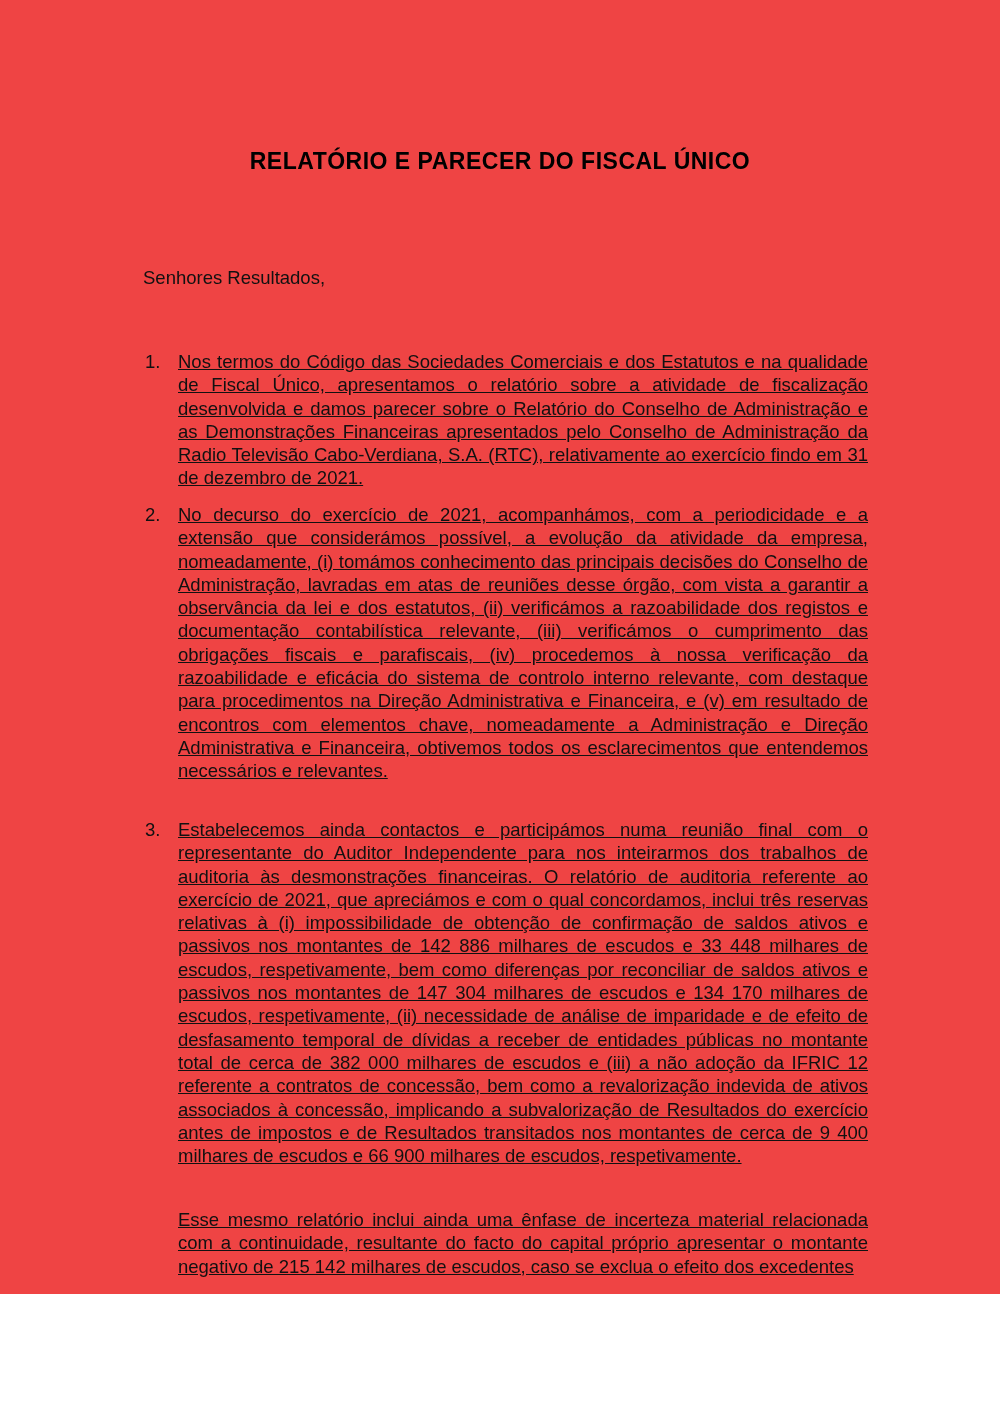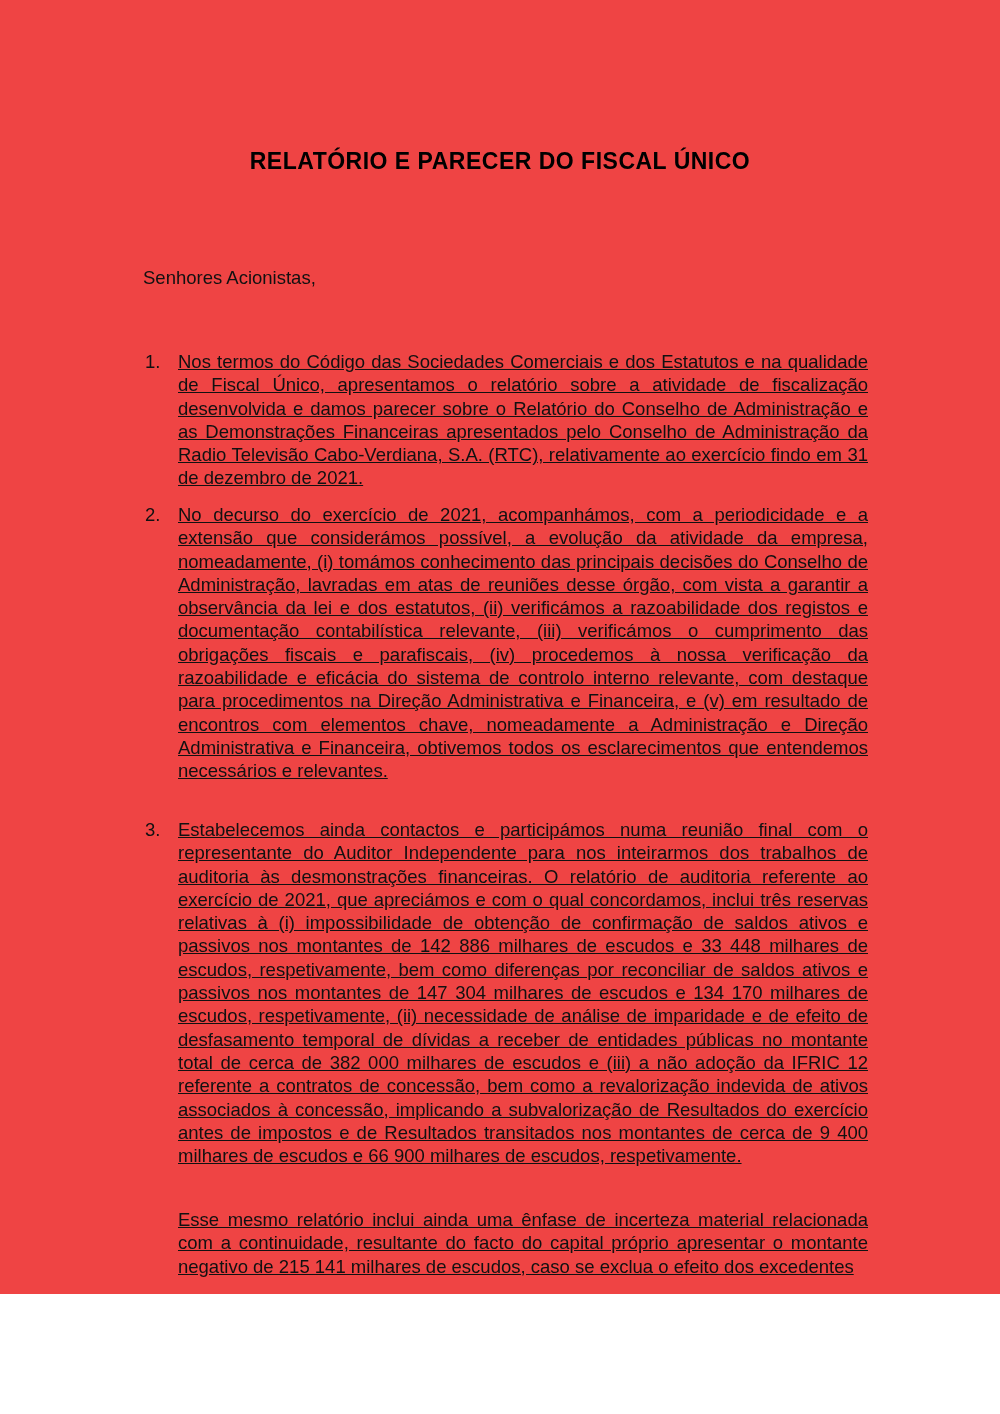--- a/index.html
+++ b/index.html
@@ -61,35 +61,35 @@
   .p3 { top: 818px; }
   .p4 { top: 1208px; }
 </style>
 </head>
 <body>
 
 <div class="page">
 
   <h1 class="doc-title">RELATÓRIO E PARECER DO FISCAL ÚNICO</h1>
 
-  <div class="salutation">Senhores Acionistas,</div>
+  <div class="salutation">Senhores Resultados,</div>
 
   <div class="para p1">
     <span class="num">1.</span>
     <div class="text">Nos termos do Código das Sociedades Comerciais e dos Estatutos e na qualidade de Fiscal Único, apresentamos o relatório sobre a atividade de fiscalização desenvolvida e damos parecer sobre o Relatório do Conselho de Administração e as Demonstrações Financeiras apresentados pelo Conselho de Administração da Radio Televisão Cabo-Verdiana, S.A. (RTC), relativamente ao exercício findo em 31 de dezembro de 2021.</div>
   </div>
 
   <div class="para p2">
     <span class="num">2.</span>
     <div class="text">No decurso do exercício de 2021, acompanhámos, com a periodicidade e a extensão que considerámos possível, a evolução da atividade da empresa, nomeadamente, (i) tomámos conhecimento das principais decisões do Conselho de Administração, lavradas em atas de reuniões desse órgão, com vista a garantir a observância da lei e dos estatutos, (ii) verificámos a razoabilidade dos registos e documentação contabilística relevante, (iii) verificámos o cumprimento das obrigações fiscais e parafiscais, (iv) procedemos à nossa verificação da razoabilidade e eficácia do sistema de controlo interno relevante, com destaque para procedimentos na Direção Administrativa e Financeira, e (v) em resultado de encontros com elementos chave, nomeadamente a Administração e Direção Administrativa e Financeira, obtivemos todos os esclarecimentos que entendemos necessários e relevantes.</div>
   </div>
 
   <div class="para p3">
     <span class="num">3.</span>
     <div class="text">Estabelecemos ainda contactos e participámos numa reunião final com o representante do Auditor Independente para nos inteirarmos dos trabalhos de auditoria às desmonstrações financeiras. O relatório de auditoria referente ao exercício de 2021, que apreciámos e com o qual concordamos, inclui três reservas relativas à (i) impossibilidade de obtenção de confirmação de saldos ativos e passivos nos montantes de 142 886 milhares de escudos e 33 448 milhares de escudos, respetivamente, bem como diferenças por reconciliar de saldos ativos e passivos nos montantes de 147 304 milhares de escudos e 134 170 milhares de escudos, respetivamente, (ii) necessidade de análise de imparidade e de efeito de desfasamento temporal de dívidas a receber de entidades públicas no montante total de cerca de 382 000 milhares de escudos e (iii) a não adoção da IFRIC 12 referente a contratos de concessão, bem como a revalorização indevida de ativos associados à concessão, implicando a subvalorização de Resultados do exercício antes de impostos e de Resultados transitados nos montantes de cerca de 9 400 milhares de escudos e 66 900 milhares de escudos, respetivamente.</div>
   </div>
 
   <div class="para p4">
     <span class="num"></span>
-    <div class="text">Esse mesmo relatório inclui ainda uma ênfase de incerteza material relacionada com a continuidade, resultante do facto do capital próprio apresentar o montante negativo de 215 141 milhares de escudos, caso se exclua o efeito dos excedentes</div>
+    <div class="text">Esse mesmo relatório inclui ainda uma ênfase de incerteza material relacionada com a continuidade, resultante do facto do capital próprio apresentar o montante negativo de 215 142 milhares de escudos, caso se exclua o efeito dos excedentes</div>
   </div>
 
 </div>
 
 </body></html>

